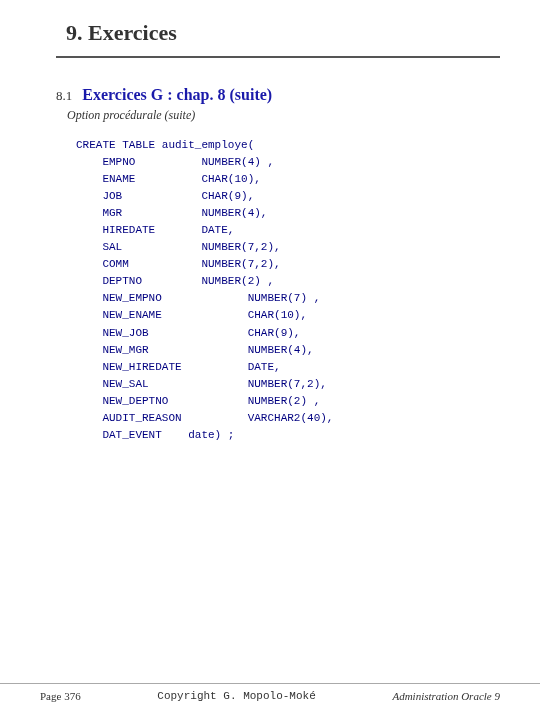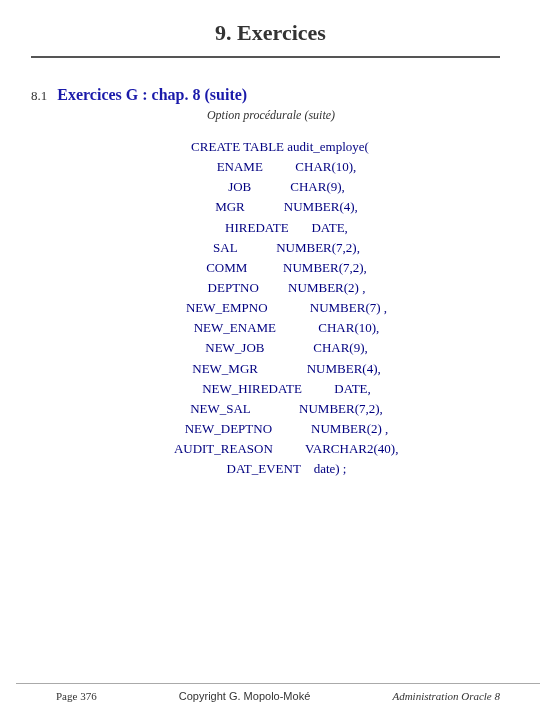--- a/index.html
+++ b/index.html
@@ -15,22 +15,21 @@
       font-family: 'Times New Roman', Times, serif;
       position: relative;
       overflow: hidden;
     }
 
     .page-container {
       width: 540px;
       height: 720px;
       background: #fff;
       position: relative;
-      padding: 20px 40px 40px 31px;
-      text-align: center;
+      padding: 20px 40px 40px 56px;
     }
 
     .chapter-title {
       font-size: 22px;
       font-weight: bold;
       color: #333;
       margin-bottom: 10px;
       padding-left: 10px;
     }
 
@@ -59,55 +58,55 @@
 
     .section-subtitle {
       font-size: 12px;
       color: #333;
       font-style: italic;
       margin-bottom: 14px;
       margin-left: 11px;
     }
 
     .code-block {
-      font-family: Liberation Serif, serif;
-      font-size: 13px;
+      font-family: Liberation Mono, monospace;
+      font-size: 11px;
       color: #000080;
       line-height: 1.55;
-      margin-left: 29px;
+      margin-left: 20px;
     }
 
     .code-line {
       display: block;
       white-space: pre;
     }
 
     .footer {
       position: absolute;
       bottom: 18px;
-      left: 16px;
+      left: 0;
       right: 0;
       display: flex;
       justify-content: space-between;
       align-items: center;
       padding: 0 40px;
       border-top: 1px solid #aaa;
       padding-top: 6px;
     }
 
     .footer-page {
       font-size: 11px;
       color: #333;
       font-family: 'Times New Roman', serif;
     }
 
     .footer-copyright {
       font-size: 11px;
       color: #333;
-      font-family: Liberation Sans, sans-serif;
+      font-family: Liberation Mono, monospace;
     }
 
     .footer-admin {
       font-size: 11px;
       color: #333;
       font-style: italic;
       font-family: 'Times New Roman', serif;
     }
   </style>
 </head>
@@ -121,20 +120,21 @@
 
   <div class="section-heading">
     <span class="section-number">8.1</span>
     <span>Exercices G : chap. 8 (suite)</span>
   </div>
 
   <div class="section-subtitle">Option procédurale (suite)</div>
 
   <div class="code-block">
   <span class="code-line">CREATE TABLE audit_employe(</span>
+      <span class="code-line">    EMPNO          NUMBER(4) ,</span>
       <span class="code-line">    ENAME          CHAR(10),</span>
       <span class="code-line">    JOB            CHAR(9),</span>
       <span class="code-line">    MGR            NUMBER(4),</span>
       <span class="code-line">    HIREDATE       DATE,</span>
       <span class="code-line">    SAL            NUMBER(7,2),</span>
       <span class="code-line">    COMM           NUMBER(7,2),</span>
       <span class="code-line">    DEPTNO         NUMBER(2) ,</span>
       <span class="code-line">    NEW_EMPNO             NUMBER(7) ,</span>
       <span class="code-line">    NEW_ENAME             CHAR(10),</span>
       <span class="code-line">    NEW_JOB               CHAR(9),</span>
@@ -142,16 +142,16 @@
       <span class="code-line">    NEW_HIREDATE          DATE,</span>
       <span class="code-line">    NEW_SAL               NUMBER(7,2),</span>
       <span class="code-line">    NEW_DEPTNO            NUMBER(2) ,</span>
       <span class="code-line">    AUDIT_REASON          VARCHAR2(40),</span>
       <span class="code-line">    DAT_EVENT    date) ;</span>
     </div>
 
   <div class="footer">
     <span class="footer-page">Page  376</span>
     <span class="footer-copyright">Copyright   G. Mopolo-Moké</span>
-    <span class="footer-admin">Administration Oracle 8</span>
+    <span class="footer-admin">Administration Oracle 9</span>
   </div>
 
 </div>
 
 </body></html>

